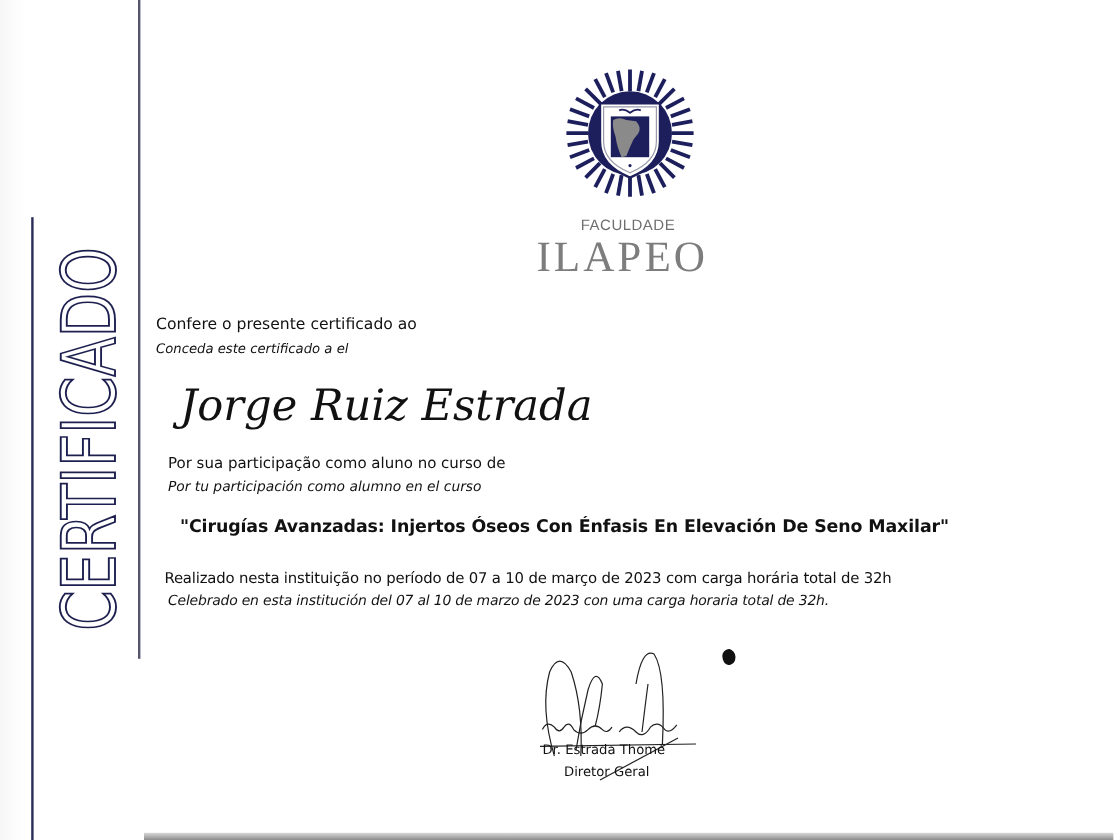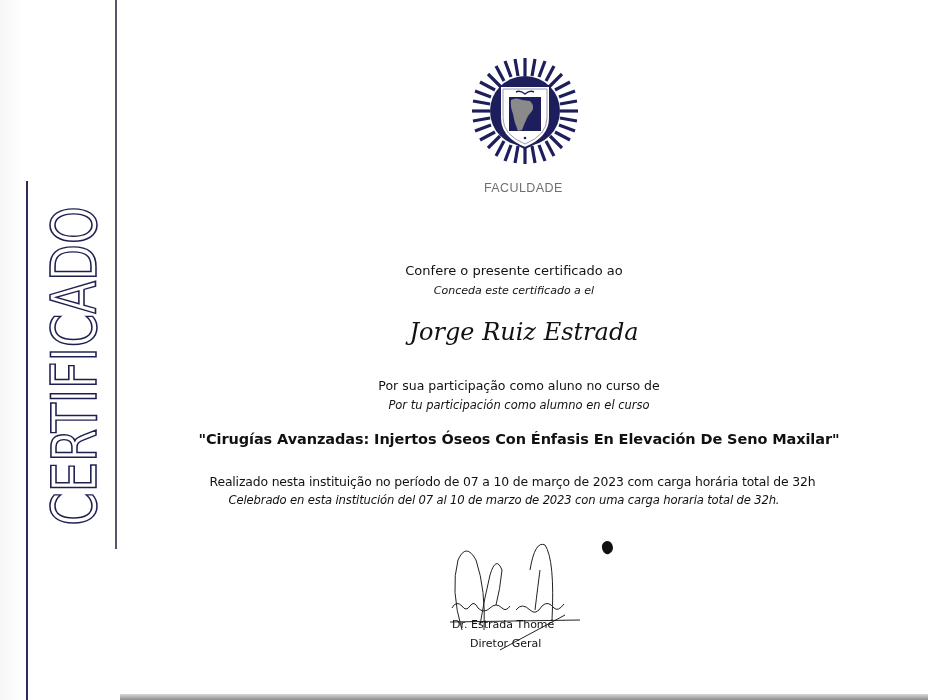--- a/index.html
+++ b/index.html
@@ -15,24 +15,24 @@
     .vertical-title {
       position: absolute; left: 74px; top: 366px;
       transform: translate(-50%, -50%) rotate(-90deg);
       font-family: "DejaVu Sans", sans-serif; font-weight: 200;
       font-size: 62px; letter-spacing: 0px; color: #1d1f4f; white-space: nowrap;
       -webkit-text-stroke: 0px;
       font-stretch: condensed;
     }
     .vertical-title span { display: inline-block; transform: scaleX(0.86); font-weight: normal; color: transparent; -webkit-text-stroke: 1.6px #1d1f4f; }
     .logo { position: absolute; left: 470px; top: 56px; width: 110px; height: 110px; }
-    .center-block { position: absolute; left: 130px; right: 30px; text-align: center; }
+    .center-block { position: absolute; left: 130px; right: 30px; }
     .l1 { top: 263px; font-family: "DejaVu Sans", sans-serif; font-size: 13px; color: #111; }
     .l2 { top: 284px; font-family: "DejaVu Sans", sans-serif; font-size: 11px; font-style: italic; color: #111; }
-    .name { top: 318px; font-family: "DejaVu Serif", serif; font-style: italic; font-size: 24px; color: #111; left: 150px; }
+    .name { top: 318px; font-family: "DejaVu Serif", serif; font-style: italic; font-size: 36px; color: #111; left: 150px; }
     .l3 { top: 378px; font-size: 12.5px; left: 140px; }
     .l4 { top: 398px; font-size: 11.5px; font-style: italic; left: 140px; }
     .course { top: 431px; left: 150px; right: 40px; font-family: "DejaVu Sans", sans-serif; font-weight: bold; font-size: 14.5px; color: #111; letter-spacing: -0.1px; }
     .l5 { top: 474px; left: 137px; right: 40px; font-family: "DejaVu Sans", sans-serif; font-size: 12.4px; letter-spacing: -0.15px; }
     .l6 { top: 493px; left: 140px; right: 60px; font-family: "DejaVu Sans", sans-serif; font-size: 11.6px; font-style: italic; letter-spacing: -0.15px; }
     .signature { position: absolute; left: 440px; top: 530px; width: 160px; height: 130px; }
     .sig-name { position: absolute; left: 452px; top: 618px; font-family: "DejaVu Sans", sans-serif; font-size: 11px; color: #111; }
     .sig-title { position: absolute; left: 470px; top: 637px; font-family: "DejaVu Sans", sans-serif; font-size: 11px; color: #111; }
     .ink-spot { position: absolute; left: 602px; top: 541px; width: 11px; height: 13px; background: #111; border-radius: 50% 45% 55% 40%; transform: rotate(-20deg); }
     .bottom-shadow { position: absolute; left: 120px; right: 0; top: 694px; height: 6px; background: linear-gradient(180deg, #d8d8d8, #8c8c8c); }
@@ -88,20 +88,21 @@
     <circle cx="55" cy="55" r="35" fill="#1d1f5c"></circle>
     <path d="M30 30 L80 30 L80 62 Q80 82 55 92 Q30 82 30 62 Z" fill="#ffffff" stroke="#1d1f5c" stroke-width="2"></path>
     <path d="M33 33 L77 33 L77 62 Q77 79 55 88 Q33 79 33 62 Z" fill="none" stroke="#9a9aaa" stroke-width="1"></path>
     <rect x="39" y="41" width="32" height="34" fill="#1d1f5c"></rect>
     <path d="M41 44 Q46 41 52 44 L60 45 Q65 50 62 55 L58 60 Q55 66 52 74 L48 75 Q44 66 43 58 Q40 50 41 44 Z" fill="#8a8a8a"></path>
     <path d="M46 36 Q50 34 55 38 Q60 34 64 36" fill="none" stroke="#1d1f5c" stroke-width="1.5"></path>
     <circle cx="55" cy="82" r="1.3" fill="#1d1f5c"></circle>
   </svg>
 
   <div style="position:absolute; left:484px; top:181px; font-family:'Liberation Sans',sans-serif; font-size:12.5px; color:#6f6f6f; letter-spacing:0.4px;">FACULDADE</div>
+  <div style="position:absolute; left:447px; top:193px; font-family:'Liberation Serif',serif; font-size:36px; color:#7d7d7d; letter-spacing:2.5px;">ILAPEO</div>
 
   <div class="center-block l1">Confere o presente certificado ao</div>
   <div class="center-block l2">Conceda este certificado a el</div>
 
   <div class="center-block name">Jorge Ruiz Estrada</div>
 
   <div class="center-block l3">Por sua participação como aluno no curso de</div>
   <div class="center-block l4">Por tu participación como alumno en el curso</div>
 
   <div class="center-block course">"Cirugías Avanzadas: Injertos Óseos Con Énfasis En Elevación De Seno Maxilar"</div>

